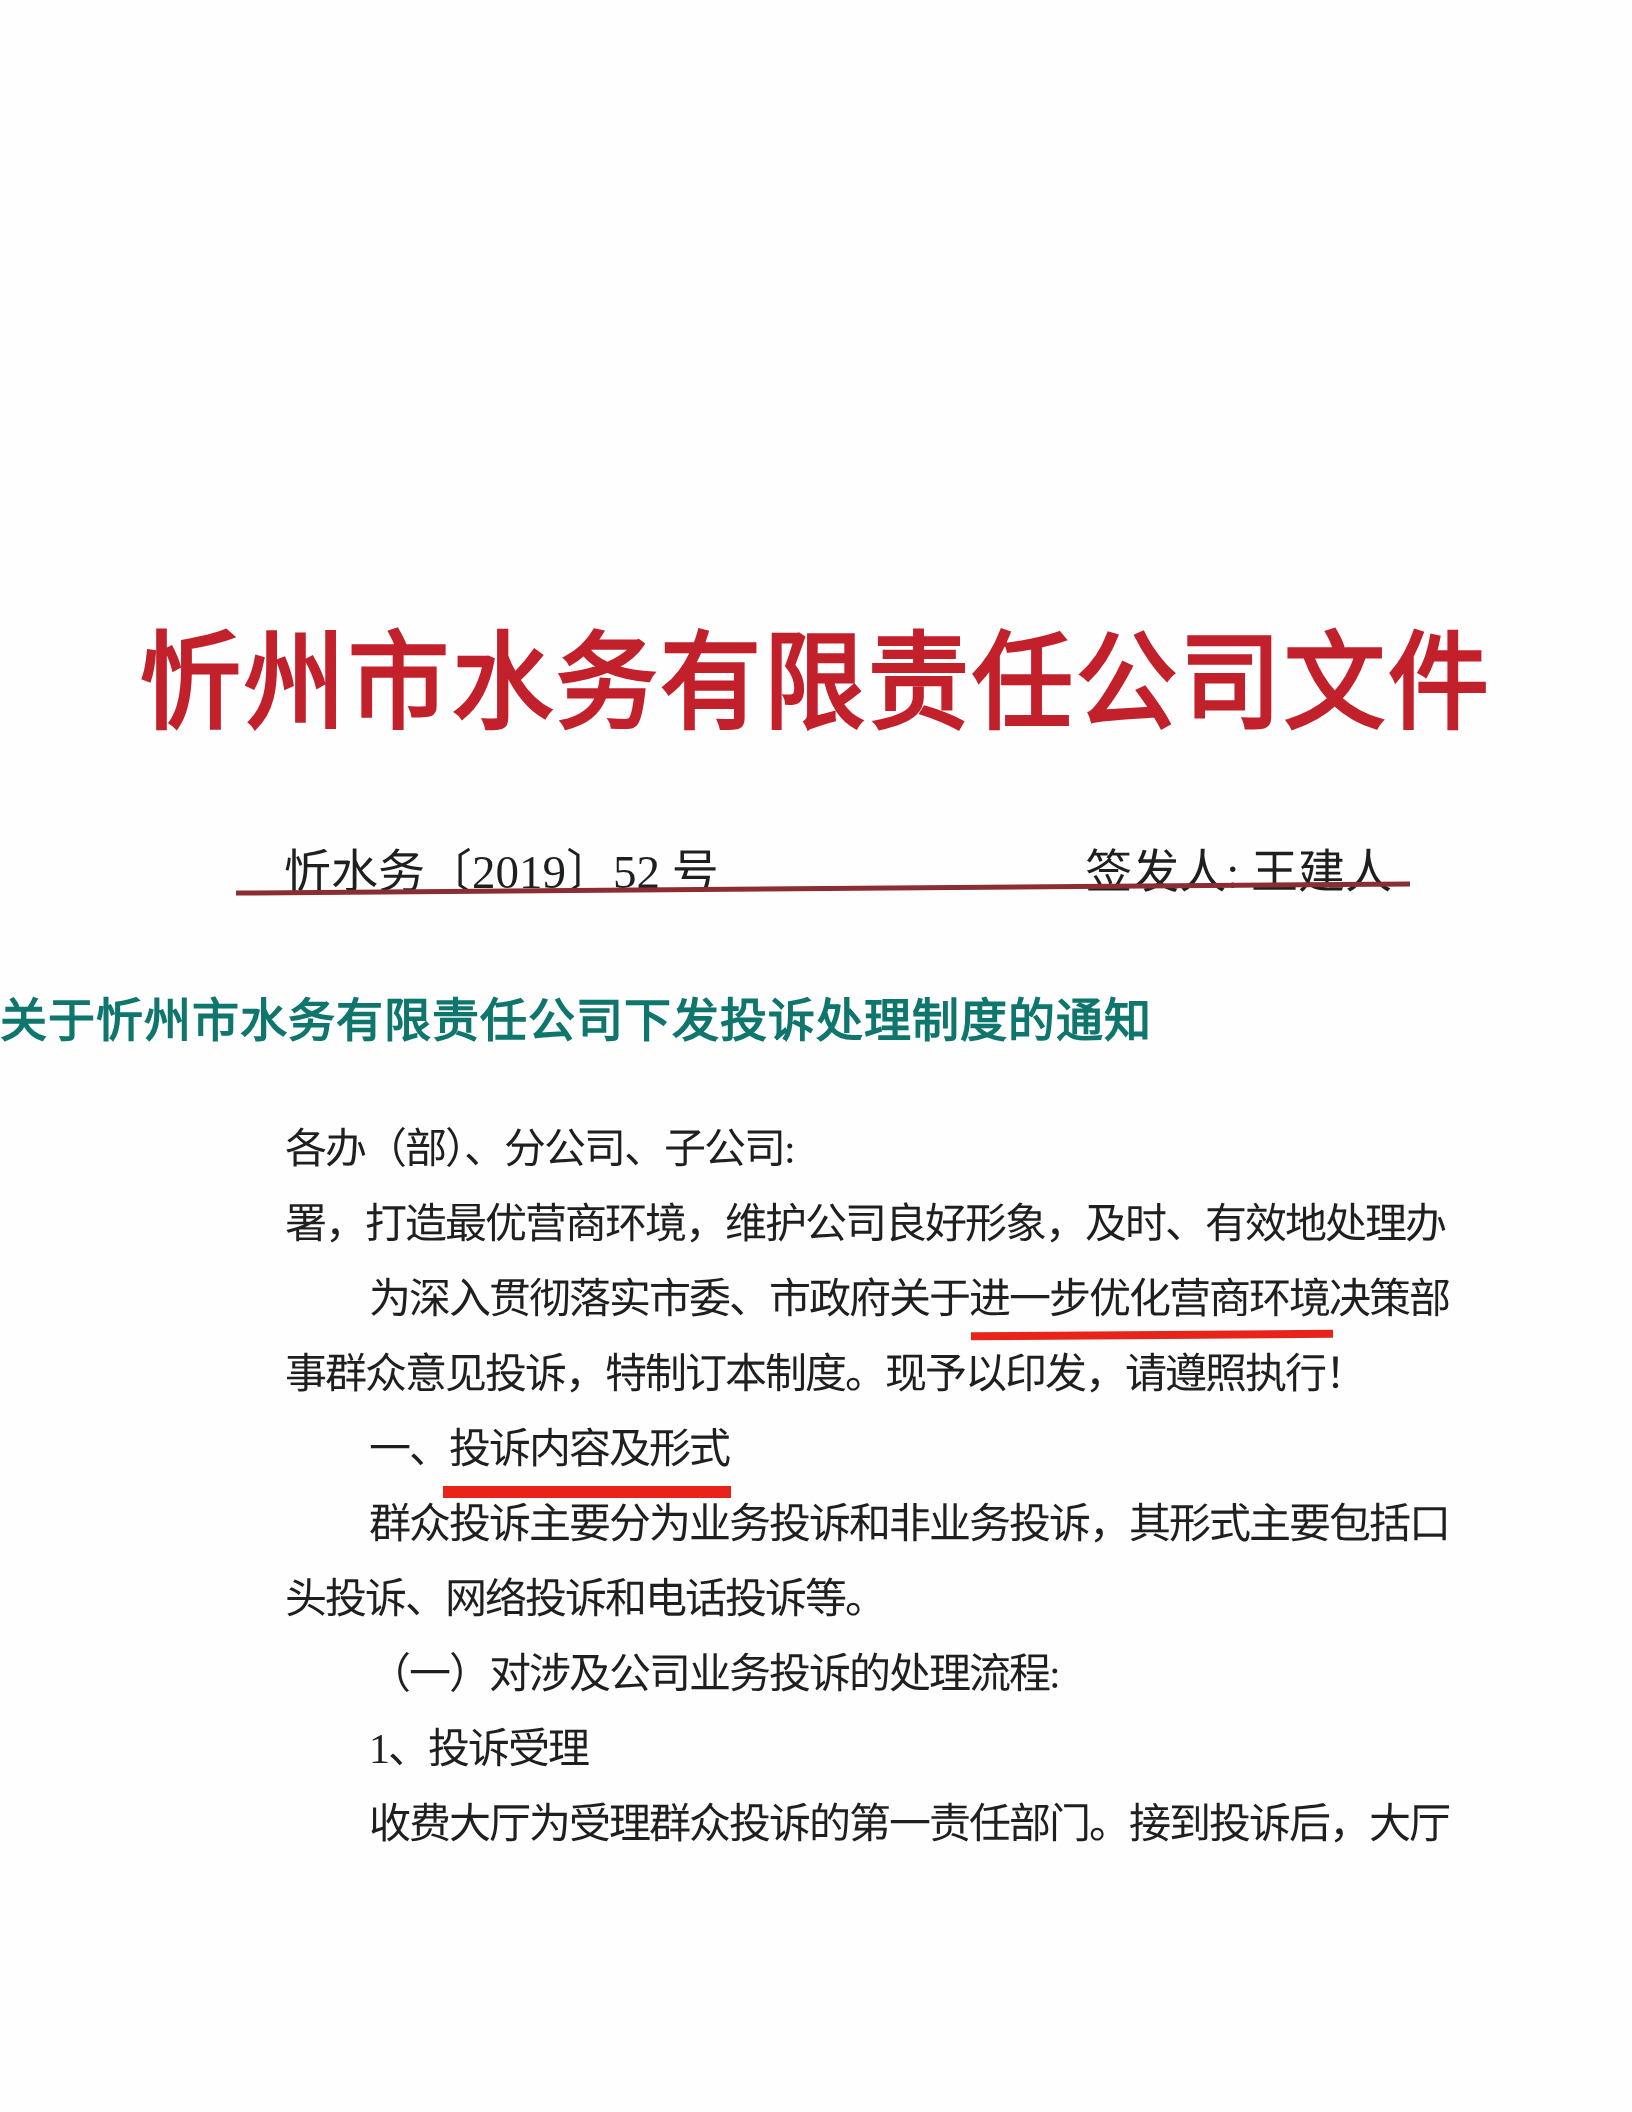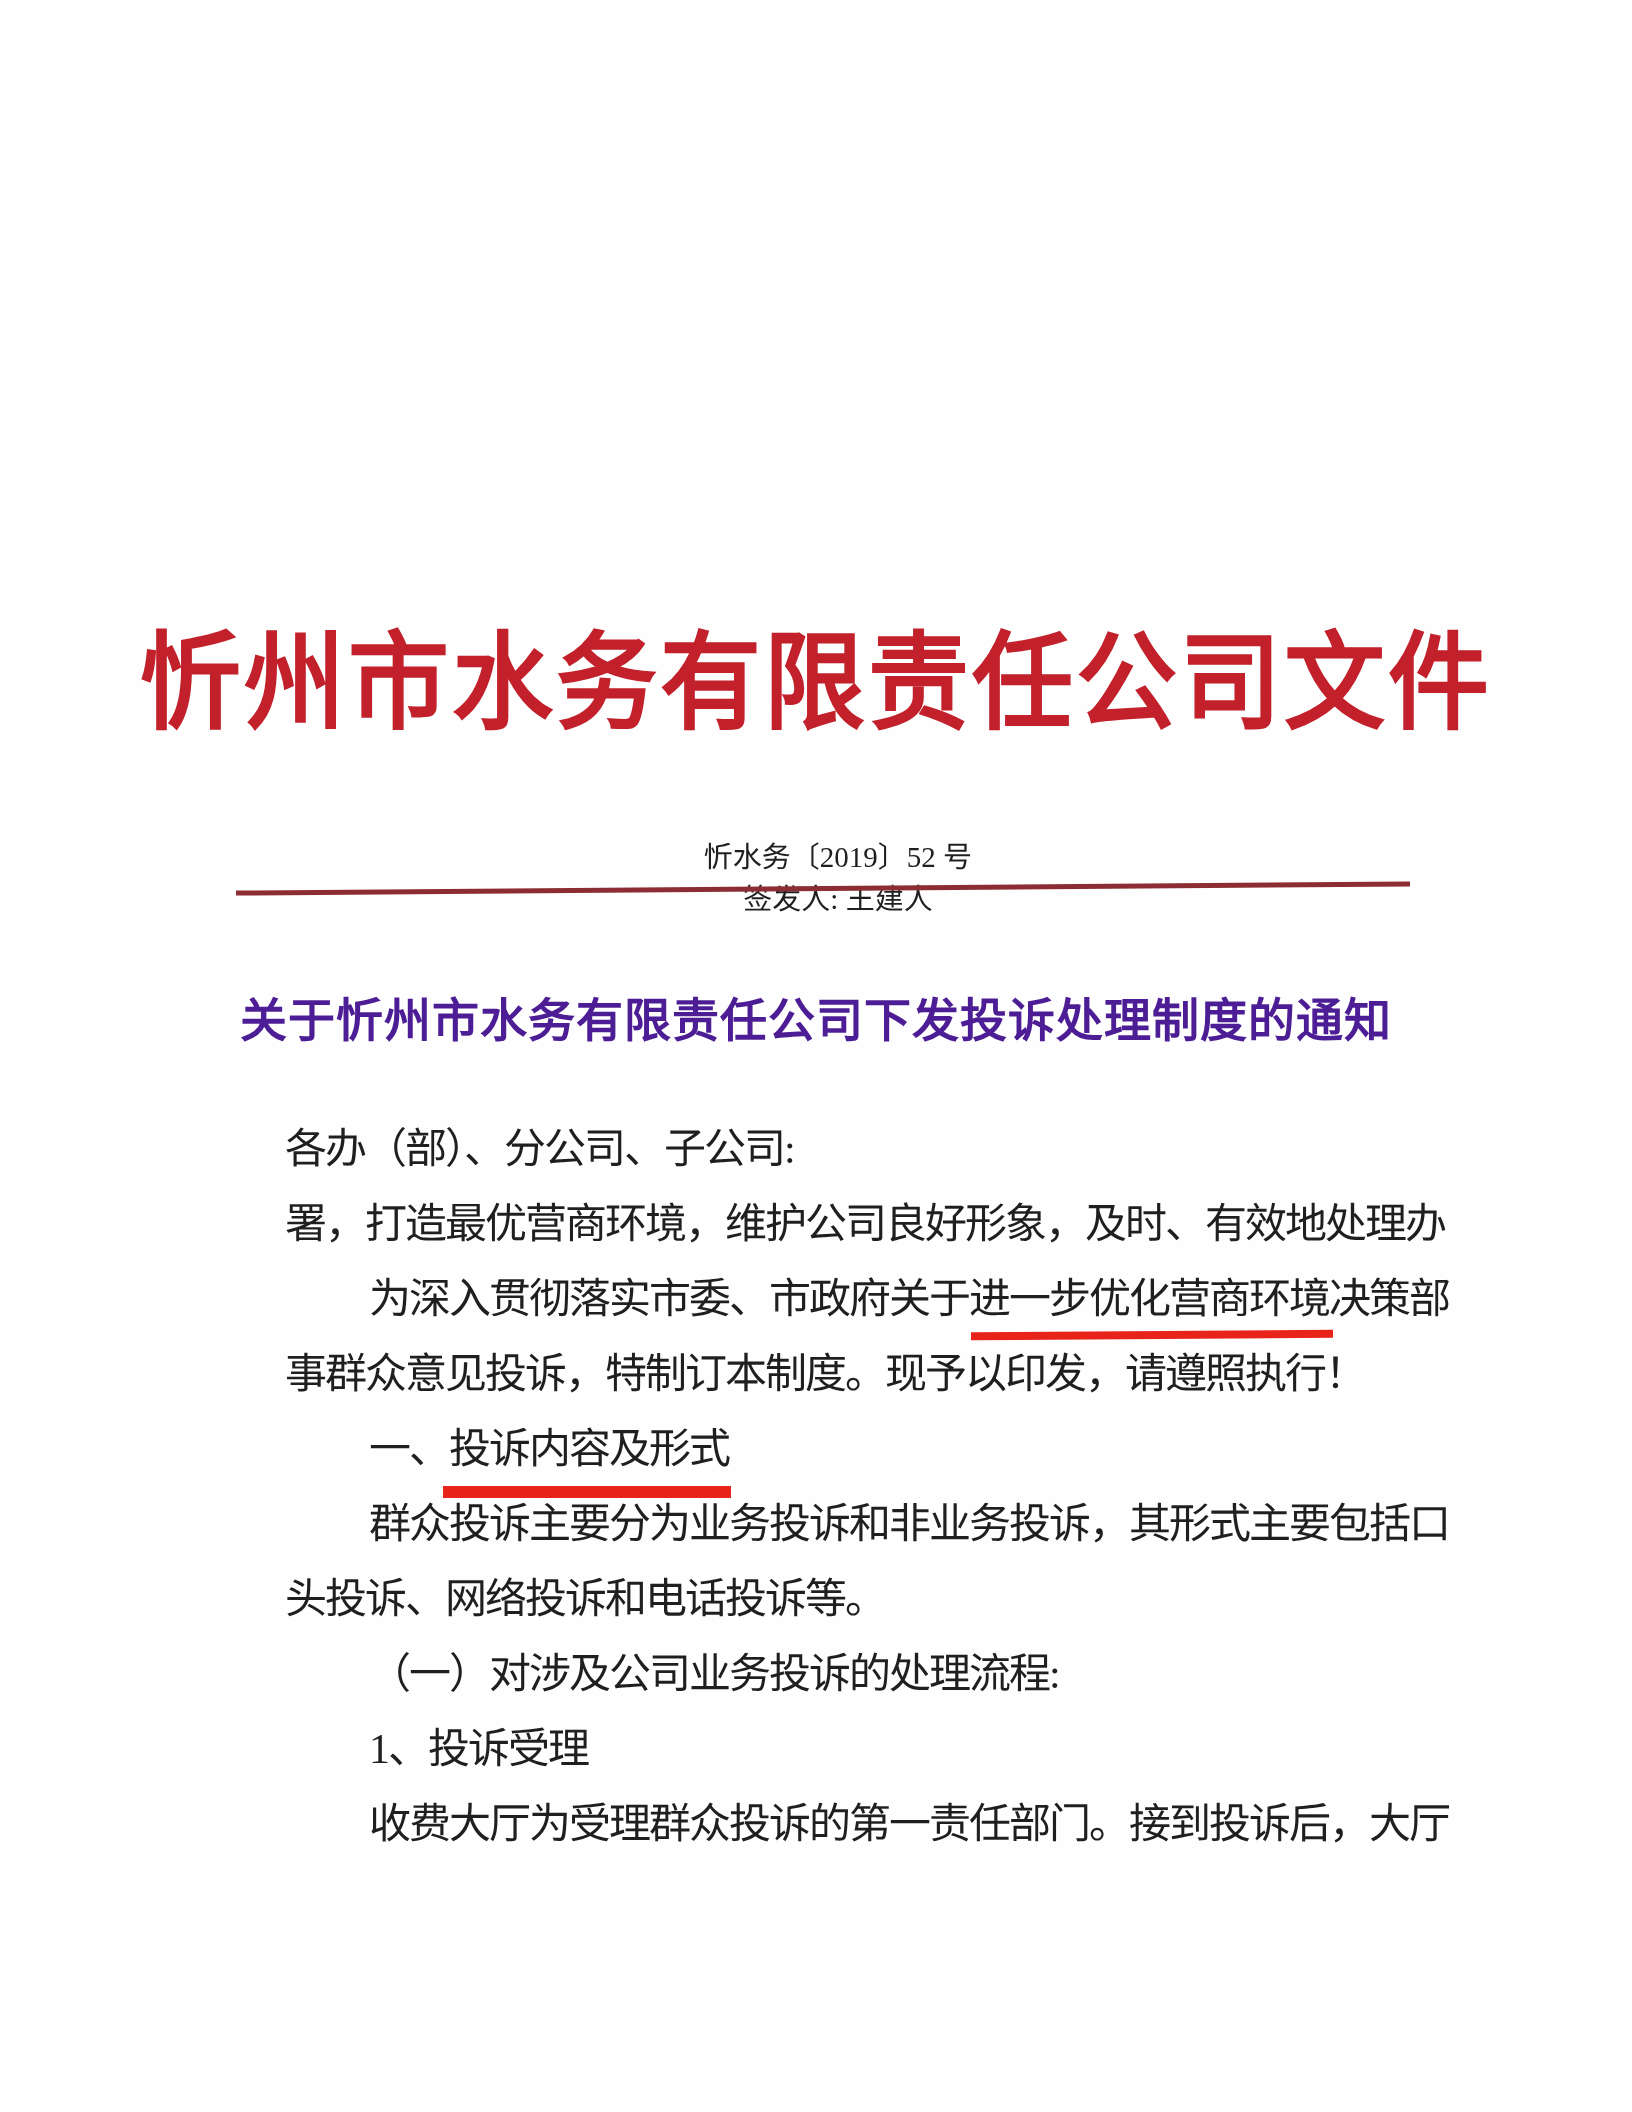--- a/index.html
+++ b/index.html
@@ -34,45 +34,43 @@
     font-family:"Liberation Serif","DejaVu Serif",serif;
   }
   .meta-row{
     position:absolute;
     top:833px;
     left:284px;
     width:1108px; 
     display:flex;
     justify-content:space-between;
     align-items:center;
-    font-size:29px;
+    font-size:47px;
     white-space:nowrap;
-    flex-direction:column;
   }
   .header-rule{
     position:absolute;
     top:886px;
     left:236px;
     width:1174px;
     height:5px;
     background:var(--rule-maroon,#8c2d33);
     transform:rotate(-0.45deg);
   }
   .doc-title{
     position:absolute;
     top:982px;
     left:0;
     width:100%;
-    text-align:center;
     font-size:47px;
     font-weight:bold;
     letter-spacing:1px;
     white-space:nowrap;
     font-family:"Liberation Sans","DejaVu Sans",sans-serif;
-    color:#4c1d95;
+    color:#0f766e;
   }
   .doc-body{
     position:absolute;
     top:1112px;
     left:248px;
     width:1170px;
     font-size:42px;
     letter-spacing:-2px;
   }
   .line{

